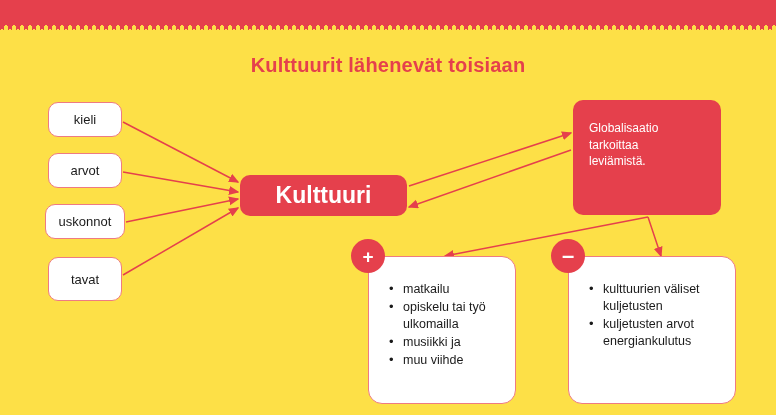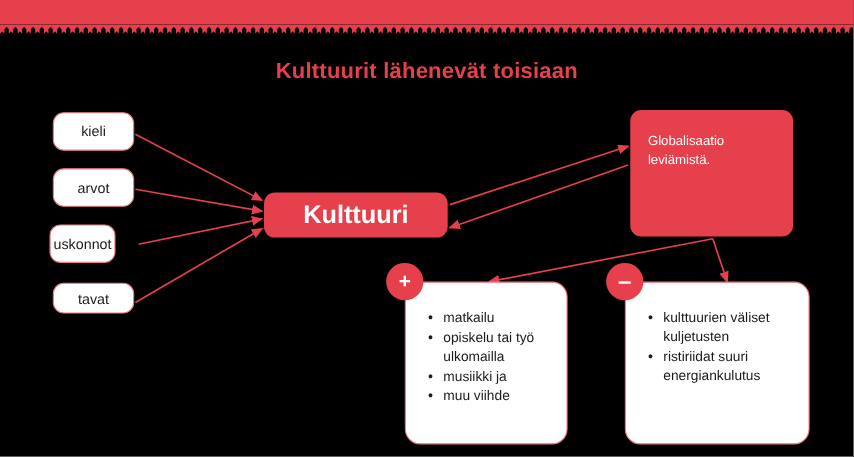--- a/index.html
+++ b/index.html
@@ -5,21 +5,21 @@
   html,body{margin:0;padding:0;}
   body{
     width:776px;height:415px;
     background:#ffffff;
     font-family:"Liberation Sans", sans-serif;
     overflow:hidden;
   }
   .slide{
     position:relative;
     width:776px;height:415px;
-    background:#000000;
+    background:#fde047;
   }
 
   
   .banner{
     position:absolute;left:0;top:0;
     width:776px;height:22px;
     background:#E5404C;
   }
   .banner-teeth{
     position:absolute;left:0;top:22px;
@@ -73,22 +73,22 @@
   }
   .node-filled{
     background:#E5404C;
     border-radius:10px;
     color:#ffffff;
   }
 
   
   #node-kieli   {left:48px; top:102px; width:74px; height:35px;}
   #node-arvot   {left:48px; top:153px; width:74px; height:35px;}
-  #node-uskonnot{left:45px; top:204px; width:60px; height:35px;}
-  #node-tavat   {left:48px; top:257px; width:74px; height:28px;}
+  #node-uskonnot{left:45px; top:204px; width:80px; height:35px;}
+  #node-tavat   {left:48px; top:257px; width:74px; height:44px;}
 
   
   #node-kulttuuri{
     left:240px; top:175px; width:167px; height:41px;
     display:flex;align-items:center;justify-content:center;
     font-size:23px;font-weight:bold;
   }
 
   
   #node-globalisaatio{
@@ -185,34 +185,35 @@
   <div class="node node-outline" id="node-tavat">
     <span>tavat</span>
   </div>
 
   <div class="node node-filled" id="node-kulttuuri">
     <span>Kulttuuri</span>
   </div>
 
   <div class="node node-filled" id="node-globalisaatio">
     <div>Globalisaatio</div>
+    <div>tarkoittaa</div>
     <div>leviämistä.</div>
   </div>
 
   <div class="node listbox" id="node-plus">
     <div class="badge">+</div>
     <ul>
       <li>matkailu</li>
       <li>opiskelu tai työ ulkomailla</li>
       <li>musiikki ja</li>
       <li>muu viihde</li>
     </ul>
   </div>
 
   <div class="node listbox" id="node-minus">
     <div class="badge minus">–</div>
     <ul>
       <li>kulttuurien väliset kuljetusten</li>
-      <li>ristiriidat suuri energiankulutus</li>
+      <li>kuljetusten arvot energiankulutus</li>
     </ul>
   </div>
 
 </div>
 
 </body></html>

